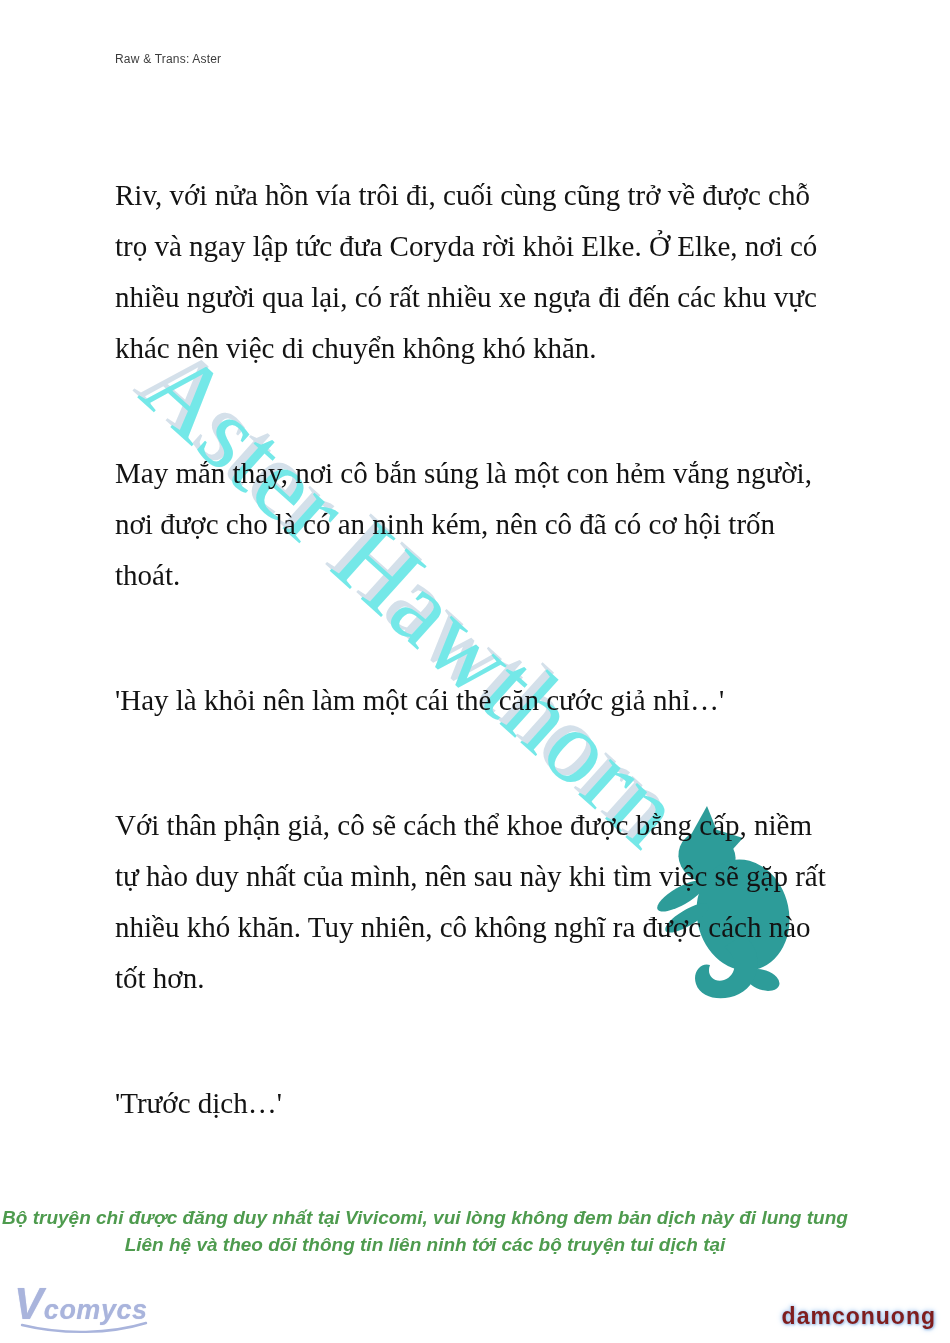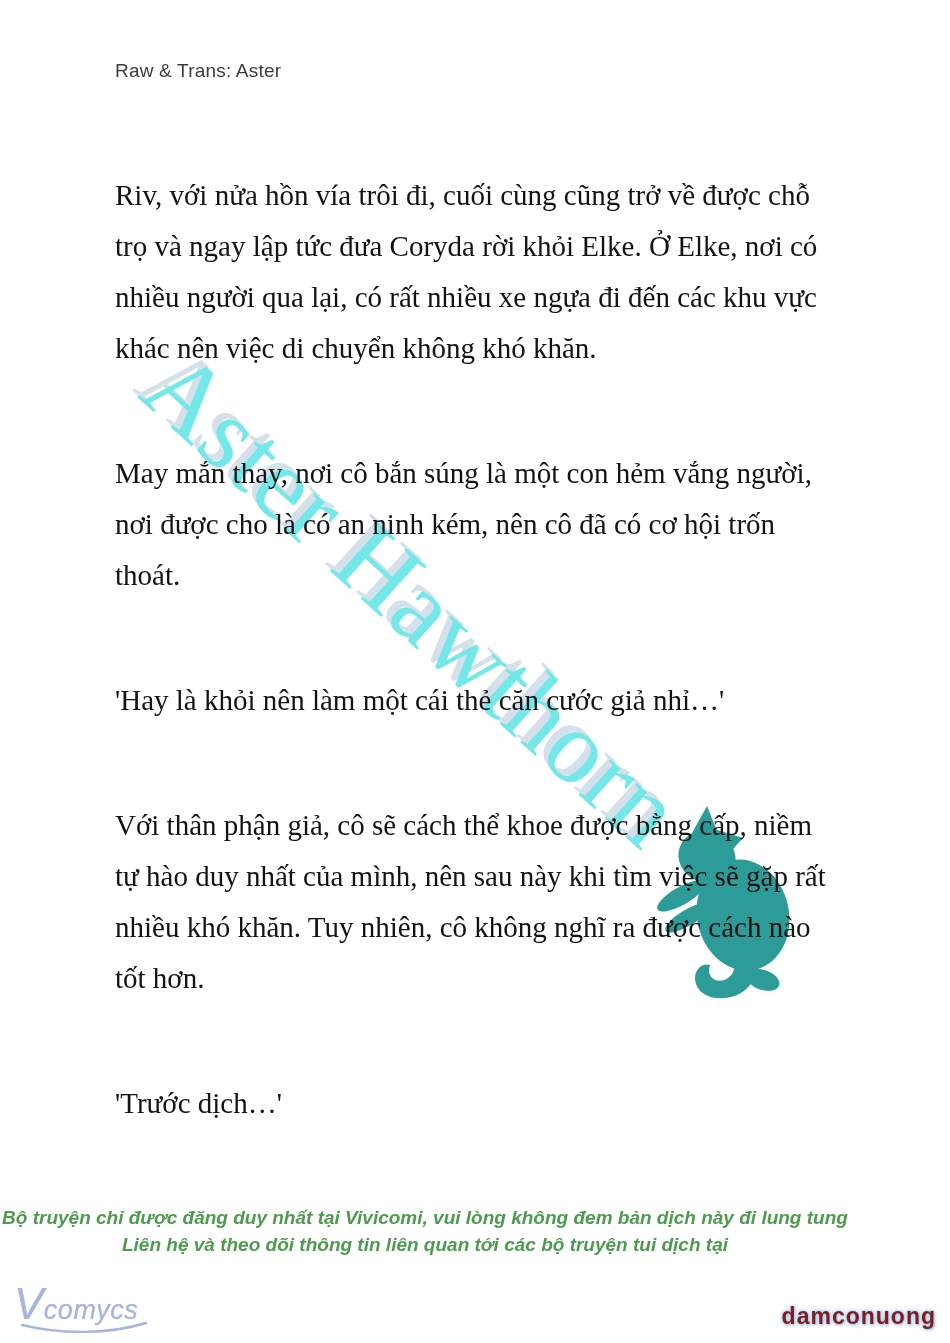--- a/index.html
+++ b/index.html
@@ -2,23 +2,23 @@
 <html style="--watermark: #74e8e8; --cat: #2d9c99; --footer_green: #4e9b4e; --logo_left: #a9b4dc; --logo_right_glow: #aecdf0;"><head>
 <meta charset="utf-8">
 <style>
   html, body { margin:0; padding:0; background:#ffffff; }
   .page {
     position:relative; width:950px; height:1343px;
     background:#ffffff; overflow:hidden;
     font-family:"Liberation Serif", serif;
   }
   .header {
-    position:absolute; left:115px; top:60px;
+    position:absolute; left:115px; top:52px;
     font-family:"Liberation Sans", sans-serif;
-    font-size:19px; color:#3c3c3c; letter-spacing:0.2px;
+    font-size:12px; color:#3c3c3c; letter-spacing:0.2px;
     z-index:3;
   }
   .watermark {
     position:absolute; left:200px; top:326px;
     font-family:"Liberation Serif", serif;
     font-size:104px; white-space:nowrap; letter-spacing:1px;
     color:var(--watermark, #74e8e8);
     text-shadow:-8px -2px 0 rgba(170,193,214,0.5);
     transform:rotate(42deg); transform-origin:0 0;
     z-index:1;
@@ -40,21 +40,21 @@
     text-align:center;
     font-family:"Liberation Sans", sans-serif;
     font-weight:bold; font-style:italic;
     font-size:19px; line-height:27px;
     color:var(--footer_green, #4e9b4e);
     z-index:2;
   }
   .logo-left {
     position:absolute; left:14px; top:1284px; width:150px; height:52px;
     font-family:"Liberation Sans", sans-serif;
-    font-style:italic; font-weight:normal;
+    font-style:italic; font-weight:bold;
     color:var(--logo_left, #a9b4dc);
     z-index:2;
   }
   .logo-left-text {
     display:block; font-size:27px; letter-spacing:0.5px; line-height:40px;
     text-shadow:0 0 1px #c6cee9;
   }
   .logo-left-text::first-letter { font-size:44px; }
   .logo-swoosh { position:absolute; left:4px; top:36px; }
   .logo-right {
@@ -101,21 +101,21 @@
     <p>'Hay là khỏi nên làm một cái thẻ căn cước giả nhỉ…'</p>
     <p>Với thân phận giả, cô sẽ cách thể khoe được bằng cấp, niềm
 tự hào duy nhất của mình, nên sau này khi tìm việc sẽ gặp rất
 nhiều khó khăn. Tuy nhiên, cô không nghĩ ra được cách nào
 tốt hơn.</p>
     <p>'Trước dịch…'</p>
   </div>
 
   <div class="footer">
     <div>Bộ truyện chỉ được đăng duy nhất tại Vivicomi, vui lòng không đem bản dịch này đi lung tung</div>
-    <div>Liên hệ và theo dõi thông tin liên quan tới các bộ truyện tui dịch tại</div>
+    <div>Liên hệ và theo dõi thông tin liên ninh tới các bộ truyện tui dịch tại</div>
   </div>
 
   <div class="logo-left">
     <span class="logo-left-text">Vcomycs</span>
     <svg class="logo-swoosh" width="132" height="16" viewBox="0 0 132 16" xmlns="http://www.w3.org/2000/svg">
       <path d="M4,5 C 45,15 92,14 128,3" stroke="currentColor" stroke-width="2.4" fill="none" stroke-linecap="round"></path>
     </svg>
   </div>
 
   <div class="logo-right">damconuong</div>

